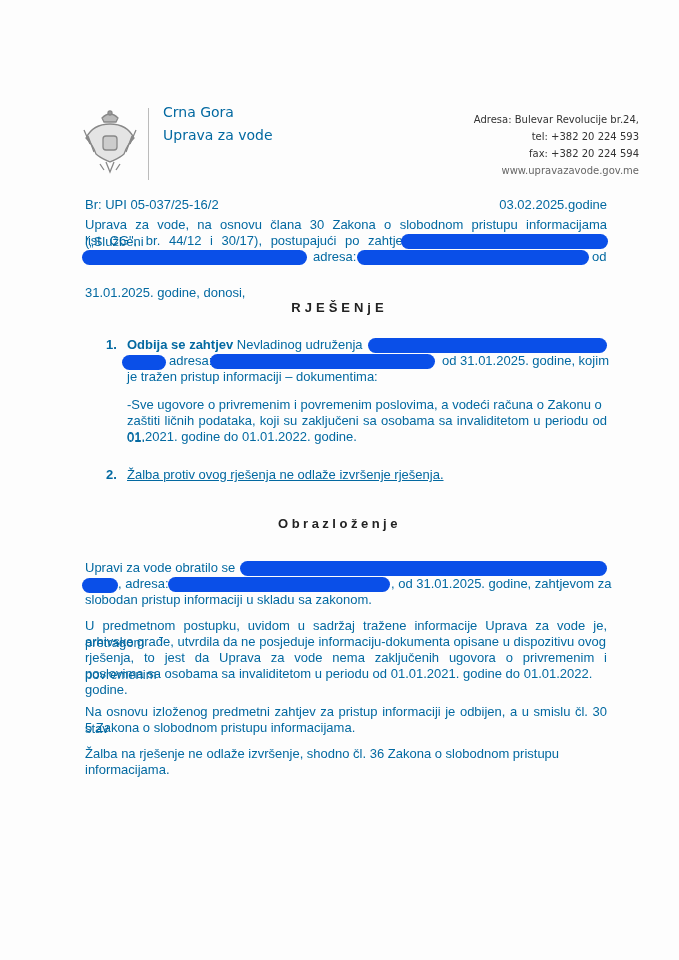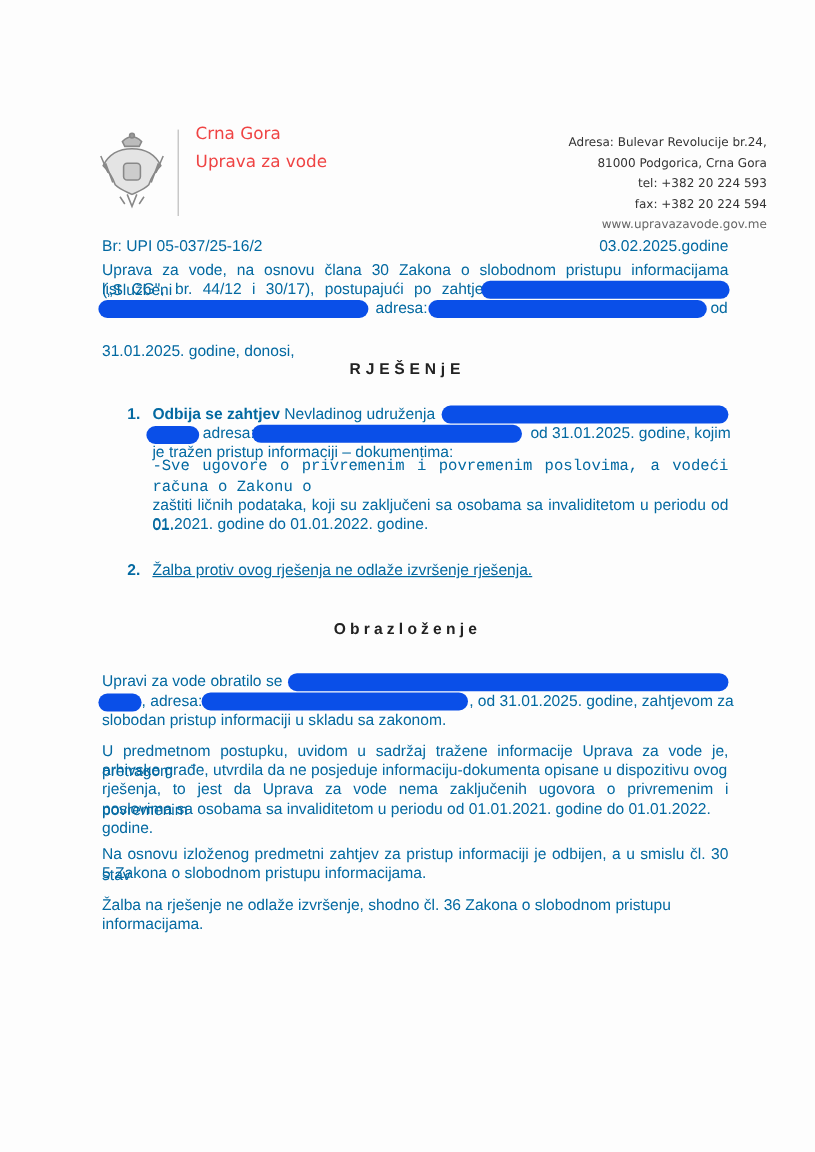--- a/index.html
+++ b/index.html
@@ -3,21 +3,21 @@
   <meta charset="utf-8">
   <style>
     html, body { margin: 0; padding: 0; }
     body {
       width: 679px; height: 960px; background: #fdfdfd; position: relative;
       font-family: "Liberation Sans", sans-serif; color: #222; overflow: hidden;
     }
     .abs { position: absolute; }
     .emblem { left: 80px; top: 108px; width: 60px; height: 70px; }
     .vline { left: 148px; top: 108px; width: 1px; height: 72px; background: #bbb; }
-    .org { left: 163px; font-family: "DejaVu Sans", sans-serif; font-size: 14px; color: #ef4444; }
+    .org { left: 163px; font-family: "DejaVu Sans", sans-serif; font-size: 14px; color: #0369a1; }
     .contact { right: 40px; top: 111px; text-align: right; font-family: "DejaVu Sans", sans-serif; font-size: 10px; line-height: 17px; color: #333; }
     .contact .web { color: #666; }
     .txt { font-size: 13px; line-height: 17px; color: #0369a1; }
     .just { text-align: justify; text-align-last: left; }
     .red { background: #0a4fe8; border-radius: 10px; height: 15px; }
     .heading { font-weight: bold; font-size: 13px; letter-spacing: 4px; }
     .heading2 { font-weight: bold; font-size: 13px; letter-spacing: 3.5px; }
     .num { font-weight: bold; }
   </style>
 </head>
@@ -32,21 +32,20 @@
     <rect x="23" y="28" width="14" height="14" rx="3" fill="#ccc"></rect>
     <path d="M26 54 L30 64 L34 54 M20 56 L24 62 M40 56 L36 62"></path>
   </g>
 </svg>
 <div class="abs vline"></div>
 <div class="abs org" style="top:104px;">Crna Gora</div>
 <div class="abs org" style="top:127px;">Uprava za vode</div>
 
 <div class="abs contact">
   <div>Adresa: Bulevar Revolucije br.24,</div>
-  <div>81000 Podgorica, Crna Gora</div>
   <div>tel: +382 20 224 593</div>
   <div>fax: +382 20 224 594</div>
   <div class="web">www.upravazavode.gov.me</div>
 </div>
 
 <div class="abs txt" style="left:85px; top:196px;">Br: UPI 05-037/25-16/2</div>
 <div class="abs txt" style="right:72px; top:196px;">03.02.2025.godine</div>
 
 <div class="abs txt just" style="left:85px; top:216px; width:522px;">Uprava za vode, na osnovu člana 30 Zakona o slobodnom pristupu informacijama („Službeni</div>
 <div class="abs txt" style="left:85px; top:232px; word-spacing:5px;">list CG", br. 44/12 i 30/17), postupajući po zahtjevu</div>
@@ -64,21 +63,21 @@
   <b>Odbija se zahtjev</b>
   <span>Nevladinog udruženja</span>
 </div>
 <div class="abs red" style="left:368px; top:338px; width:239px;"></div>
 <div class="abs red" style="left:122px; top:355px; width:44px;"></div>
 <div class="abs txt" style="left:169px; top:352px;">adresa:</div>
 <div class="abs red" style="left:210px; top:354px; width:225px;"></div>
 <div class="abs txt" style="left:442px; top:352px;">od 31.01.2025. godine, kojim</div>
 <div class="abs txt" style="left:127px; top:368px;">je tražen pristup informaciji – dokumentima:</div>
 
-<div class="abs txt just" style="left:127px; top:380px; width:480px;font-family:Liberation Mono, monospace;">-Sve ugovore o privremenim i povremenim poslovima, a vodeći računa o Zakonu o</div>
+<div class="abs txt just" style="left:127px; top:396px; width:480px;">-Sve ugovore o privremenim i povremenim poslovima, a vodeći računa o Zakonu o</div>
 <div class="abs txt just" style="left:127px; top:412px; width:480px;">zaštiti ličnih podataka, koji su zaključeni sa osobama sa invaliditetom u periodu od 01.</div>
 <div class="abs txt" style="left:127px; top:428px;">01.2021. godine do 01.01.2022. godine.</div>
 
 <div class="abs txt num" style="left:106px; top:466px;">2.</div>
 <div class="abs txt" style="left:127px; top:466px;text-decoration:underline;">Žalba protiv ovog rješenja ne odlaže izvršenje rješenja.</div>
 
 <div class="abs heading2" style="left:0; width:679px; text-align:center; top:516px;">Obrazloženje</div>
 
 <div class="abs txt" style="left:85px; top:559px;">Upravi za vode obratilo se</div>
 <div class="abs red" style="left:240px; top:561px; width:367px;"></div>

